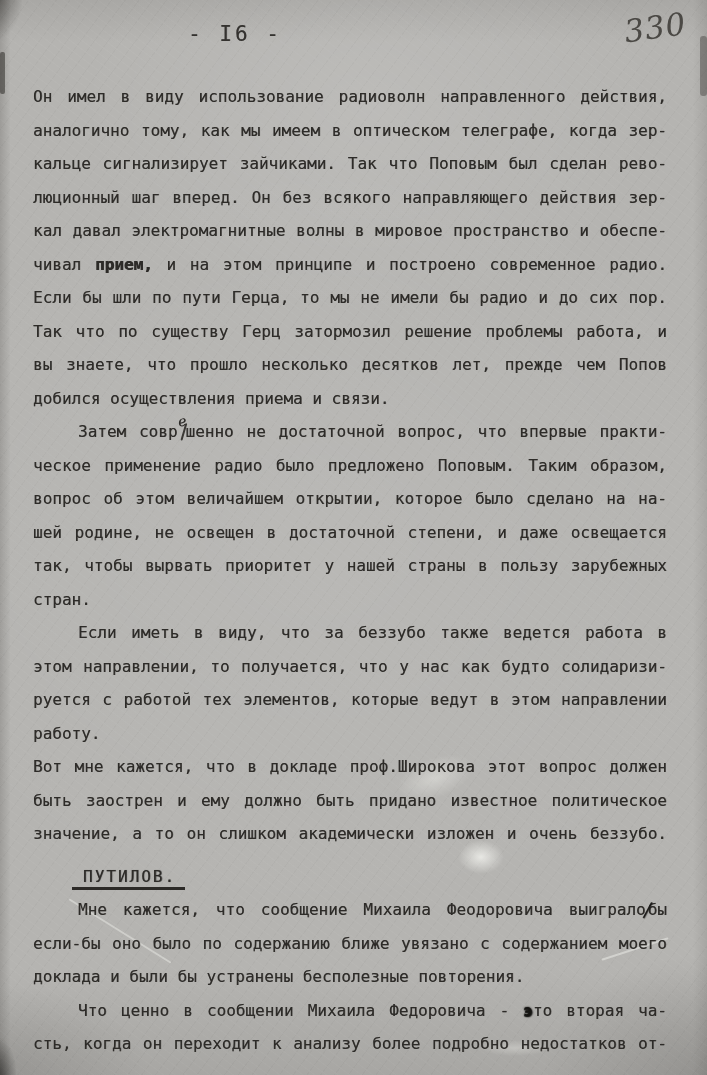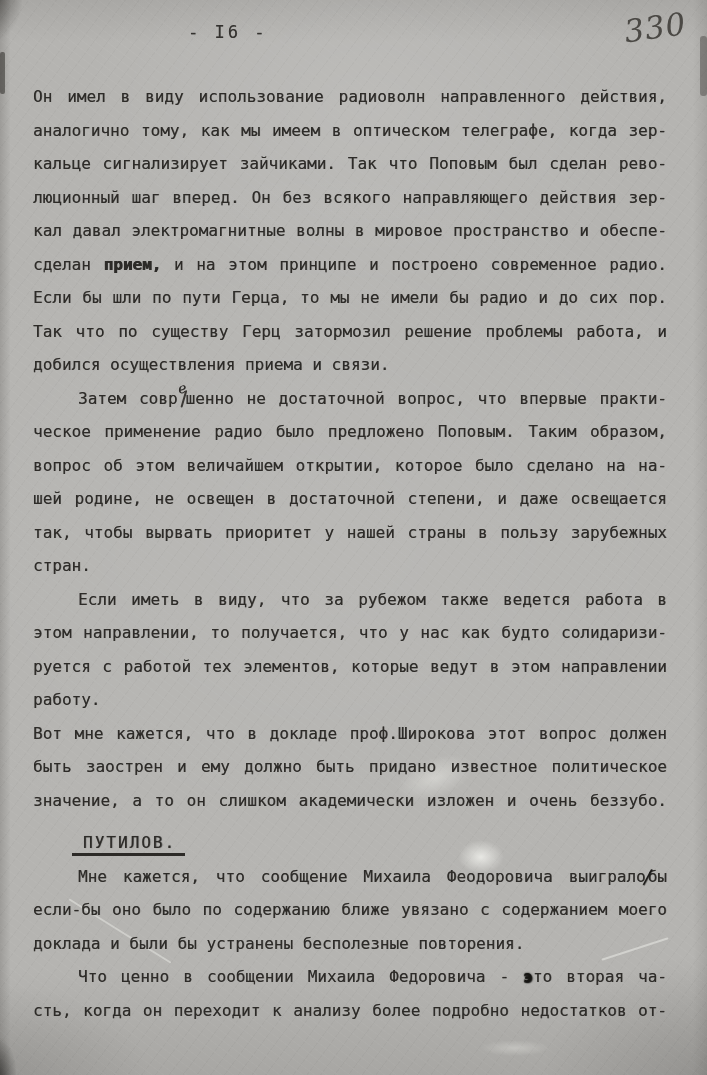--- a/index.html
+++ b/index.html
@@ -15,21 +15,21 @@
       linear-gradient(90deg, rgba(60,58,55,0.20) 0%, rgba(0,0,0,0) 1.5%, rgba(0,0,0,0) 98%, rgba(80,78,74,0.14) 100%);
     font-family:"DejaVu Sans Mono", monospace;
     color:#2d2b28;
   }
   .page::before{
     content:"";position:absolute;inset:0;pointer-events:none;opacity:0.05;
     background-image:repeating-linear-gradient(37deg, rgba(255,255,255,0.5) 0 1px, rgba(0,0,0,0) 1px 7px),
                      repeating-linear-gradient(-53deg, rgba(0,0,0,0.4) 0 1px, rgba(0,0,0,0) 1px 11px);
   }
   .pagenum{
-    position:absolute;top:22px;left:188px;font-size:17px;letter-spacing:3px;
+    position:absolute;top:22px;left:188px;font-size:21px;letter-spacing:3px;
     color:#34322f;text-shadow:0.4px 0.4px 0.6px rgba(30,30,30,0.45);
   }
   .folio{
     position:absolute;top:8px;left:624px;width:80px;
     font-family:"DejaVu Serif", serif;font-style:italic;font-size:31px;
     color:#4b4945;transform:rotate(-8deg);letter-spacing:1px;
   }
   .body{
     position:absolute;left:33px;top:80px;width:634px;
     font-size:16px;text-shadow:0.4px 0.4px 0.6px rgba(32,30,28,0.5);
@@ -103,35 +103,36 @@
   <div class="folio">330</div>
 
   <div class="body">
 
     <div class="ln">Он имел в виду использование радиоволн направленного действия,</div>
     <div class="ln">аналогично тому, как мы имеем в оптическом телеграфе, когда зер-</div>
     <div class="ln">кальце сигнализирует зайчиками. Так что Поповым был сделан рево-</div>
     <div class="ln">люционный шаг вперед. Он без всякого направляющего действия зер-</div>
     <div class="ln">кал давал электромагнитные волны в мировое пространство и обеспе-</div>
 
-    <div class="ln"><span>сделан </span><span class="bold">прием,</span><span> и на этом принципе и построено современное радио.</span></div>
+    <div class="ln"><span>чивал </span><span class="bold">прием,</span><span> и на этом принципе и построено современное радио.</span></div>
 
     <div class="ln">Если бы шли по пути Герца, то мы не имели бы радио и до сих пор.</div>
     <div class="ln">Так что по существу Герц затормозил решение проблемы работа, и</div>
+    <div class="ln">вы знаете, что прошло несколько десятков лет, прежде чем Попов</div>
     <div class="ln end">добился осуществления приема и связи.</div>
 
     <div class="ln indent"><span>Затем совр</span><span class="ins">е</span><span class="pen-stroke"></span><span>шенно не достаточной вопрос, что впервые практи-</span></div>
 
     <div class="ln">ческое применение радио было предложено Поповым. Таким образом,</div>
     <div class="ln">вопрос об этом величайшем открытии, которое было сделано на на-</div>
     <div class="ln">шей родине, не освещен в достаточной степени, и даже освещается</div>
     <div class="ln">так, чтобы вырвать приоритет у нашей страны в пользу зарубежных</div>
     <div class="ln end">стран.</div>
 
-    <div class="ln indent">Если иметь в виду, что за рубежом также ведется работа в</div>
+    <div class="ln indent">Если иметь в виду, что за беззубо также ведется работа в</div>
     <div class="ln">этом направлении, то получается, что у нас как будто солидаризи-</div>
     <div class="ln">руется с работой тех элементов, которые ведут в этом направлении</div>
     <div class="ln end">работу.</div>
 
     <div class="ln">Вот мне кажется, что в докладе проф.Широкова этот вопрос должен</div>
     <div class="ln">быть заострен и ему должно быть придано известное политическое</div>
     <div class="ln">значение, а то он слишком академически изложен и очень беззубо.</div>
 
     <div class="ln head"><span class="heading">ПУТИЛОВ.</span></div>
 

